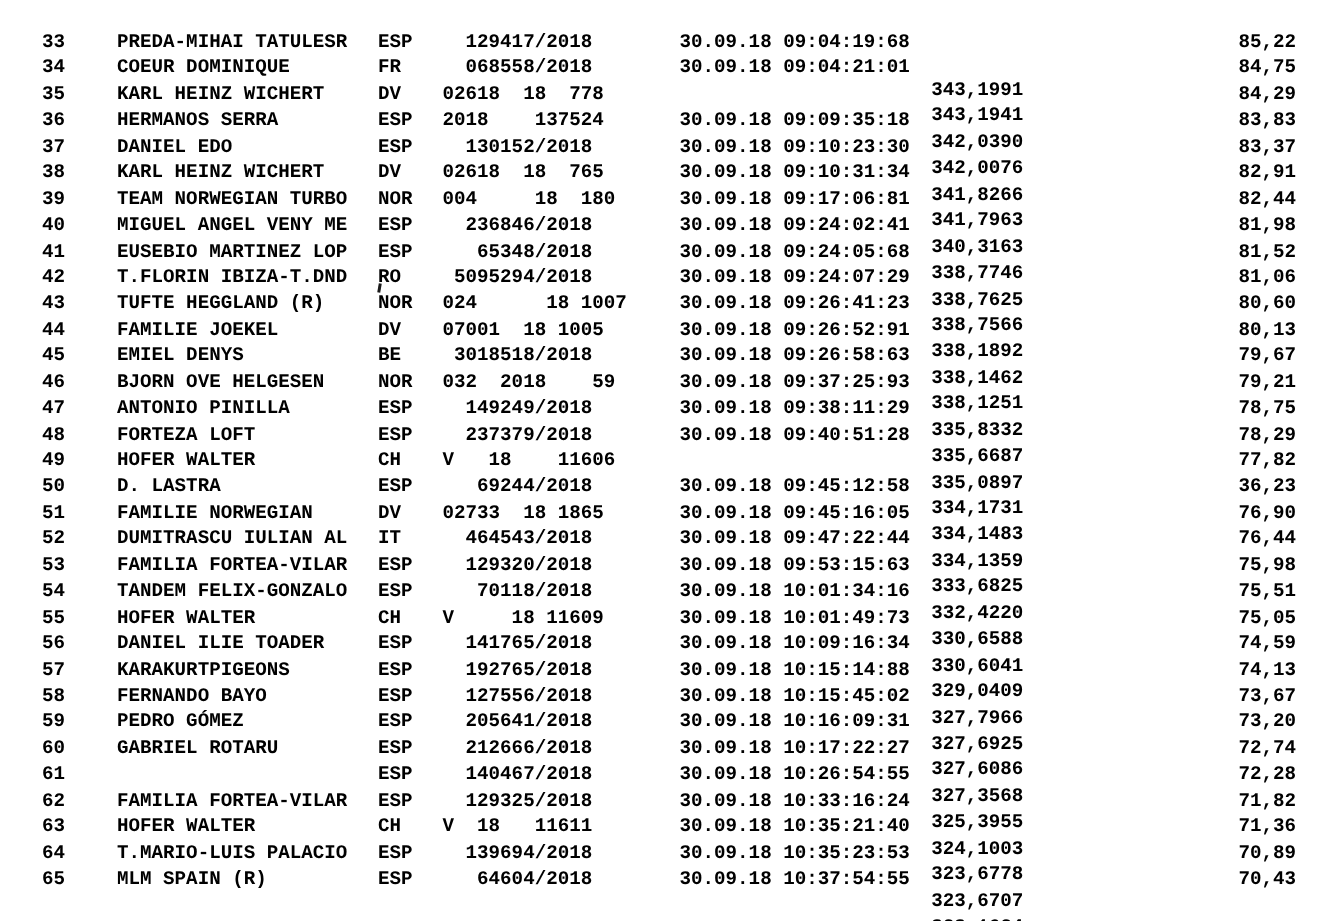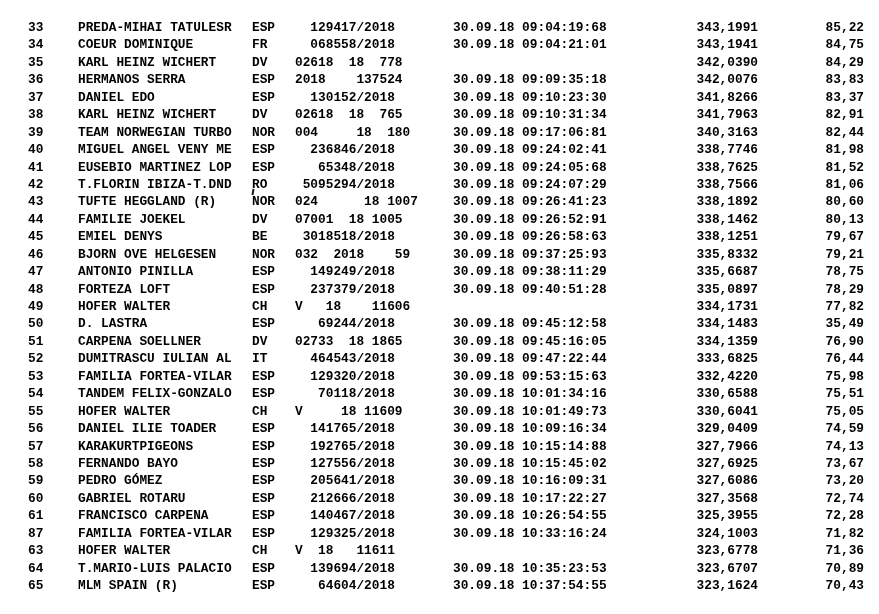--- a/index.html
+++ b/index.html
@@ -36,21 +36,21 @@
   .c {
     position: absolute;
     top: 0;
     white-space: pre;
   }
   .c.rank    { left: 28px;  }
   .c.name    { left: 49px; padding-left: 29px;  }
   .c.country { left: 252px; }
   .c.ring    { left: 295px; }
   .c.datetime{ left: 453px; }
-  .c.speed   { left: 635px; width: 123px; text-align: right; }
+  .c.speed   { left: 590px; width: 123px; text-align: center; margin-top: 32px; }
   .c.points  { left: 741px; width: 123px; text-align: right; }
   .caret-artifact {
     position: absolute;
     left: 252px;
     top: 189px;
     width: 2px;
     height: 6px;
     background: #1a1a1a;
     transform: rotate(10deg);
   }
@@ -210,25 +210,25 @@
       <span class="c speed">334,1731</span>
       <span class="c points">77,82</span>
     </div>
     <div class="row">
       <span class="c rank">50</span>
       <span class="c name">D. LASTRA</span>
       <span class="c country">ESP</span>
       <span class="c ring">   69244/2018</span>
       <span class="c datetime">30.09.18 09:45:12:58</span>
       <span class="c speed">334,1483</span>
-      <span class="c points">35,49</span>
+      <span class="c points">36,23</span>
     </div>
     <div class="row">
       <span class="c rank">51</span>
-      <span class="c name">CARPENA SOELLNER</span>
+      <span class="c name">FAMILIE NORWEGIAN</span>
       <span class="c country">DV</span>
       <span class="c ring">02733  18 1865</span>
       <span class="c datetime">30.09.18 09:45:16:05</span>
       <span class="c speed">334,1359</span>
       <span class="c points">76,90</span>
     </div>
     <div class="row">
       <span class="c rank">52</span>
       <span class="c name">DUMITRASCU IULIAN AL</span>
       <span class="c country">IT</span>
@@ -304,41 +304,41 @@
       <span class="c rank">60</span>
       <span class="c name">GABRIEL ROTARU</span>
       <span class="c country">ESP</span>
       <span class="c ring">  212666/2018</span>
       <span class="c datetime">30.09.18 10:17:22:27</span>
       <span class="c speed">327,3568</span>
       <span class="c points">72,74</span>
     </div>
     <div class="row">
       <span class="c rank">61</span>
-      <span class="c name">FRANCISCO CARPENA</span>
       <span class="c country">ESP</span>
       <span class="c ring">  140467/2018</span>
       <span class="c datetime">30.09.18 10:26:54:55</span>
       <span class="c speed">325,3955</span>
       <span class="c points">72,28</span>
     </div>
     <div class="row">
-      <span class="c rank">87</span>
+      <span class="c rank">62</span>
       <span class="c name">FAMILIA FORTEA-VILAR</span>
       <span class="c country">ESP</span>
       <span class="c ring">  129325/2018</span>
       <span class="c datetime">30.09.18 10:33:16:24</span>
       <span class="c speed">324,1003</span>
       <span class="c points">71,82</span>
     </div>
     <div class="row">
       <span class="c rank">63</span>
       <span class="c name">HOFER WALTER</span>
       <span class="c country">CH</span>
       <span class="c ring">V  18   11611</span>
+      <span class="c datetime">30.09.18 10:35:21:40</span>
       <span class="c speed">323,6778</span>
       <span class="c points">71,36</span>
     </div>
     <div class="row">
       <span class="c rank">64</span>
       <span class="c name">T.MARIO-LUIS PALACIO</span>
       <span class="c country">ESP</span>
       <span class="c ring">  139694/2018</span>
       <span class="c datetime">30.09.18 10:35:23:53</span>
       <span class="c speed">323,6707</span>

